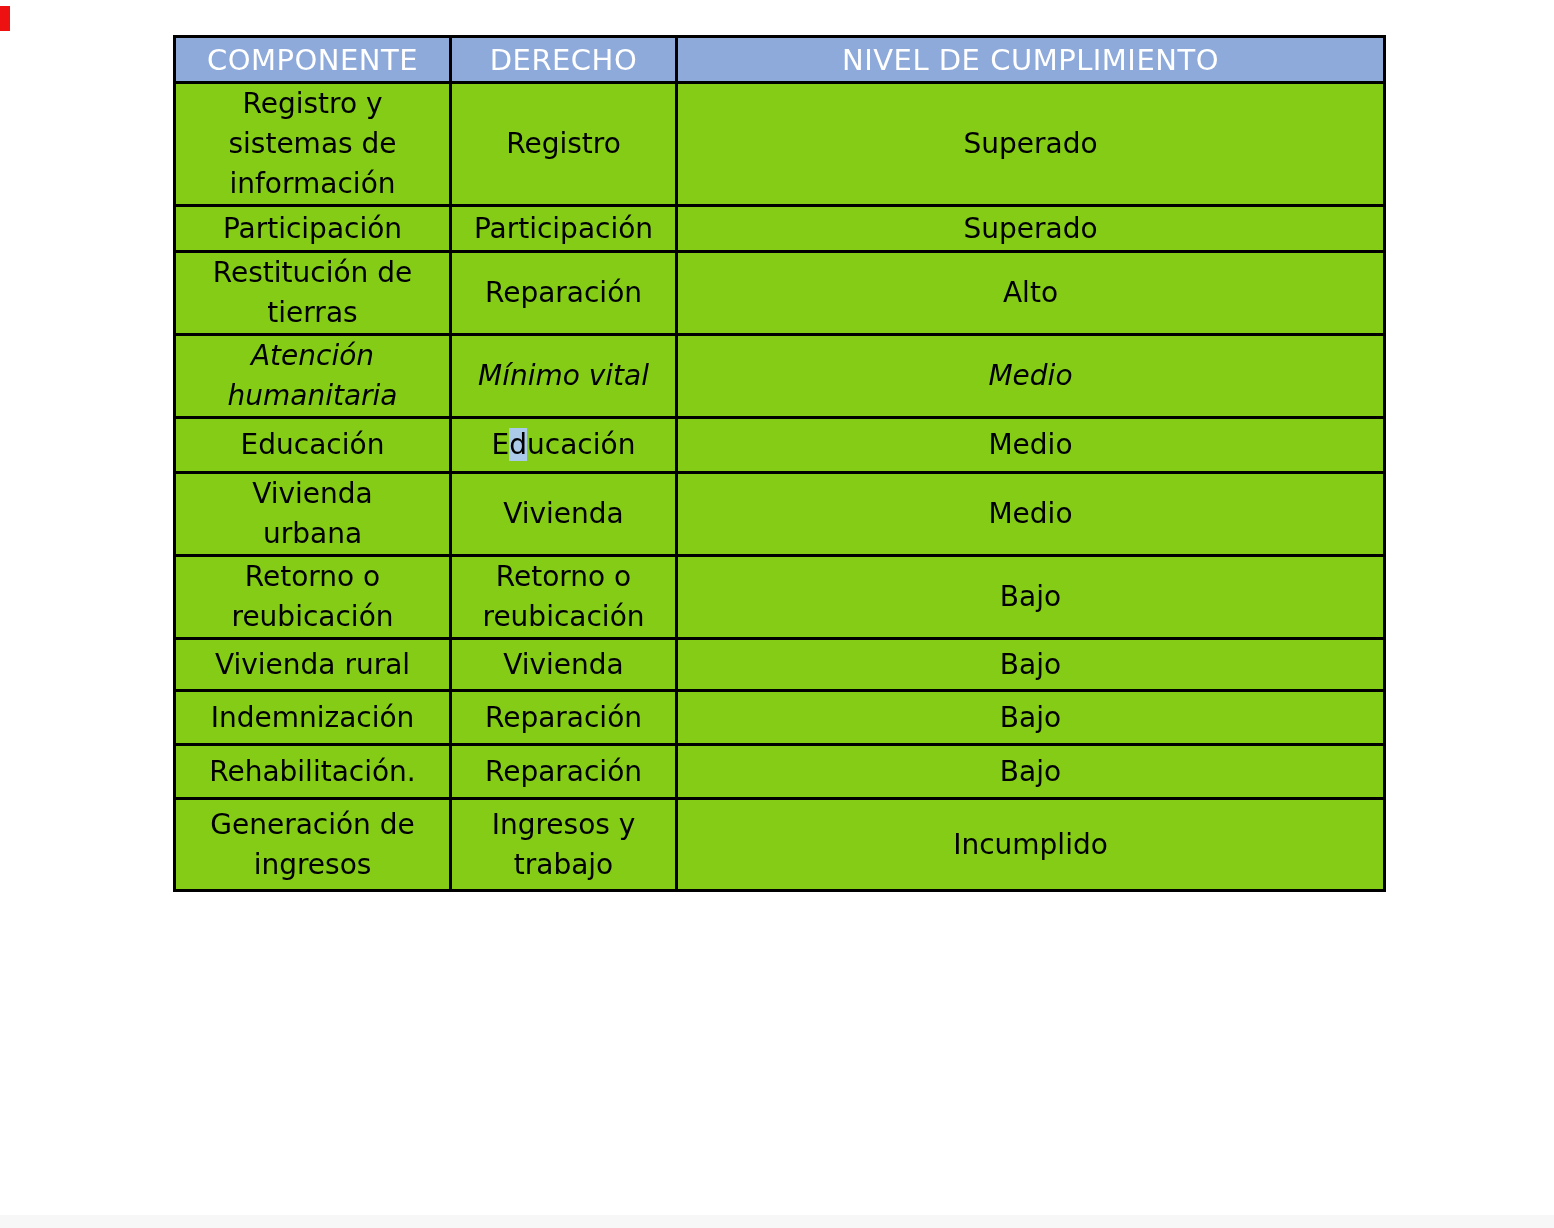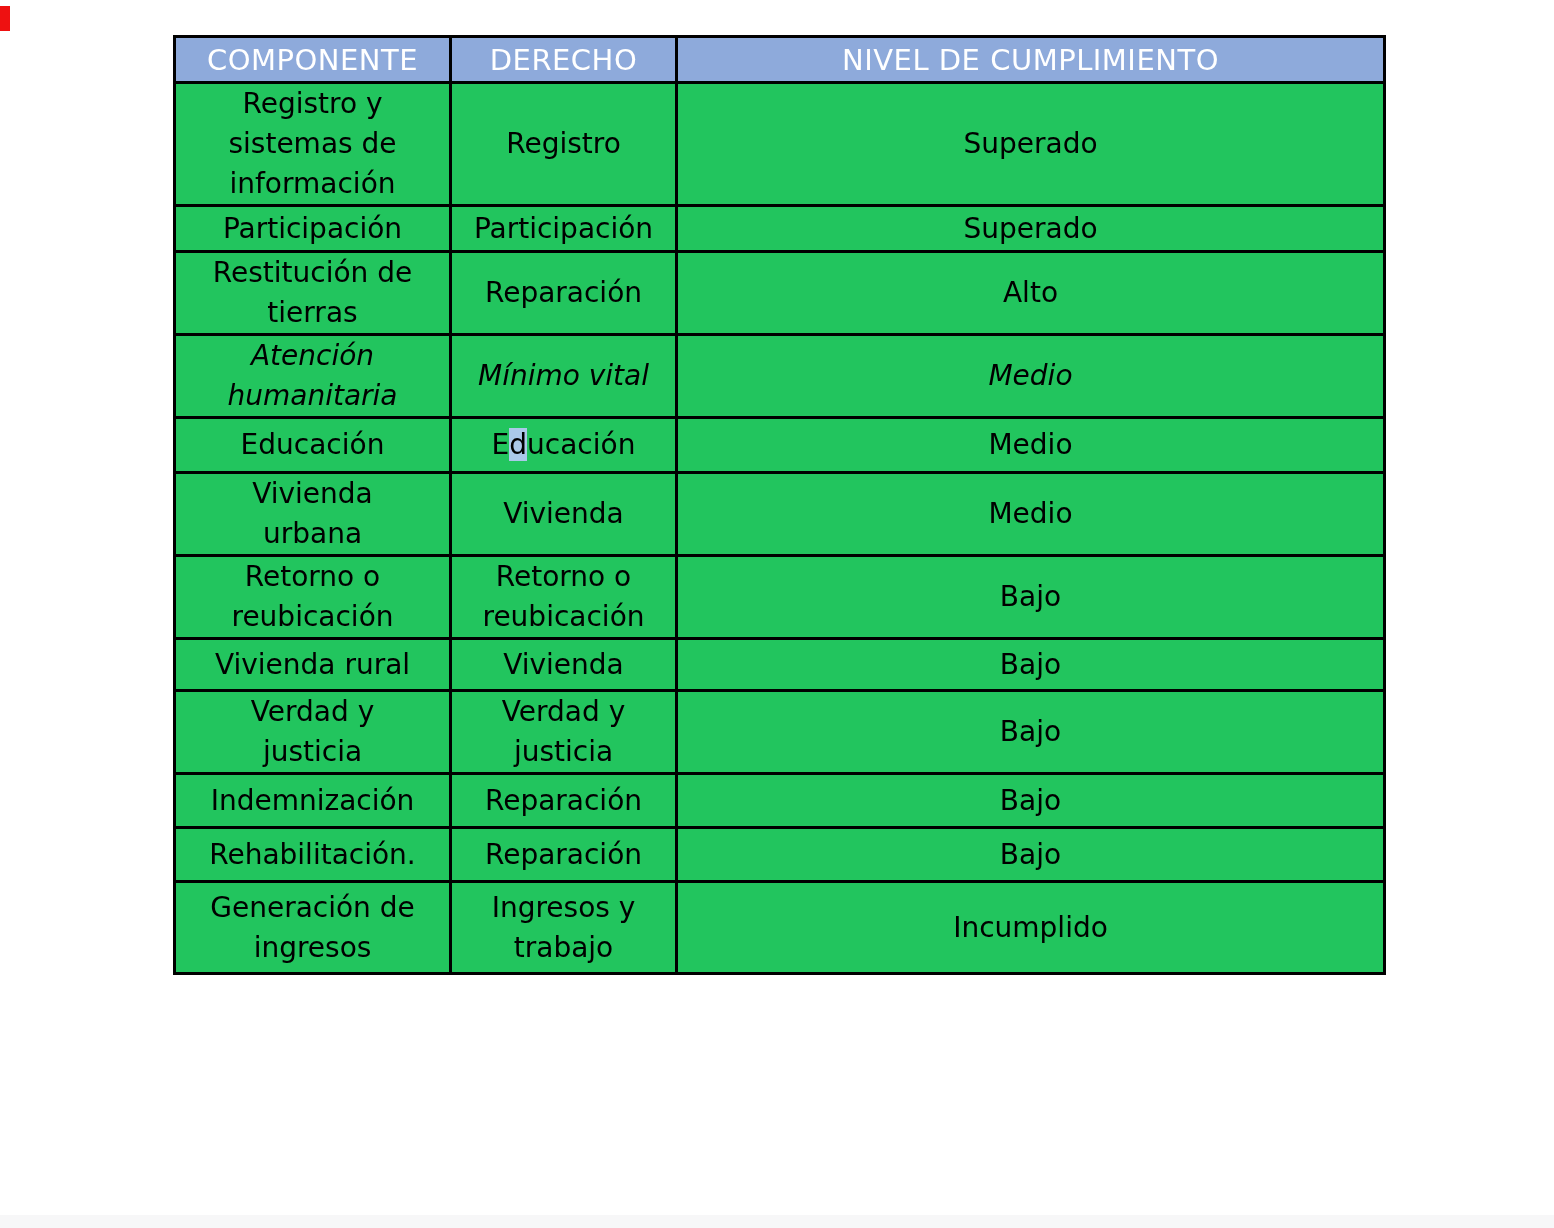--- a/index.html
+++ b/index.html
@@ -33,21 +33,21 @@
     width: 100%; height: 13px;
     background: var(--bottom-strip);
   }
 
   .table-wrap { position: absolute; left: 173px; top: 35px; }
 
   table.compliance {
     border-collapse: collapse;
     table-layout: fixed;
     width: 1210px;
-    background: #22c55e;
+    background: #84cc16;
   }
   table.compliance th, table.compliance td {
     border: 3px solid var(--border);
     text-align: center;
     vertical-align: middle;
     overflow: hidden;
   }
   table.compliance thead tr { height: 46px; }
   table.compliance th {
     background: var(--header-bg);
@@ -128,27 +128,20 @@
 reubicación</td>
             <td>Retorno o
 reubicación</td>
             <td>Bajo</td>
           </tr>
           <tr style="height: 52px; padding-left: 12px;">
             <td>Vivienda rural</td>
             <td>Vivienda</td>
             <td>Bajo</td>
           </tr>
-          <tr style="height: 80px;">
-            <td>Verdad y
-justicia</td>
-            <td>Verdad y
-justicia</td>
-            <td>Bajo</td>
-          </tr>
           <tr style="height: 54px;">
             <td>Indemnización</td>
             <td>Reparación</td>
             <td>Bajo</td>
           </tr>
           <tr style="height: 54px;">
             <td>Rehabilitación.</td>
             <td>Reparación</td>
             <td>Bajo</td>
           </tr>

